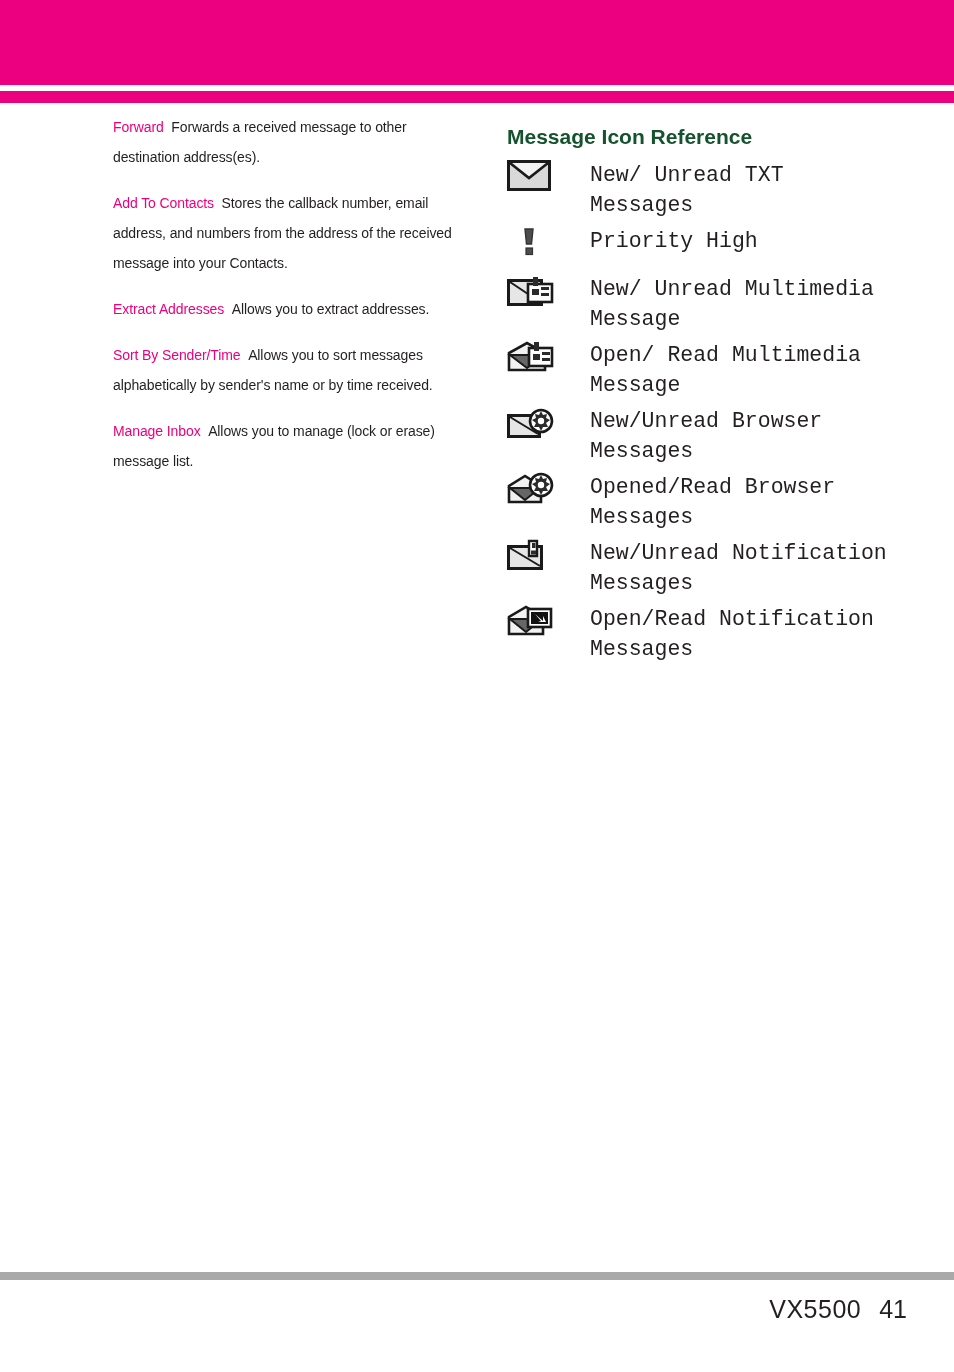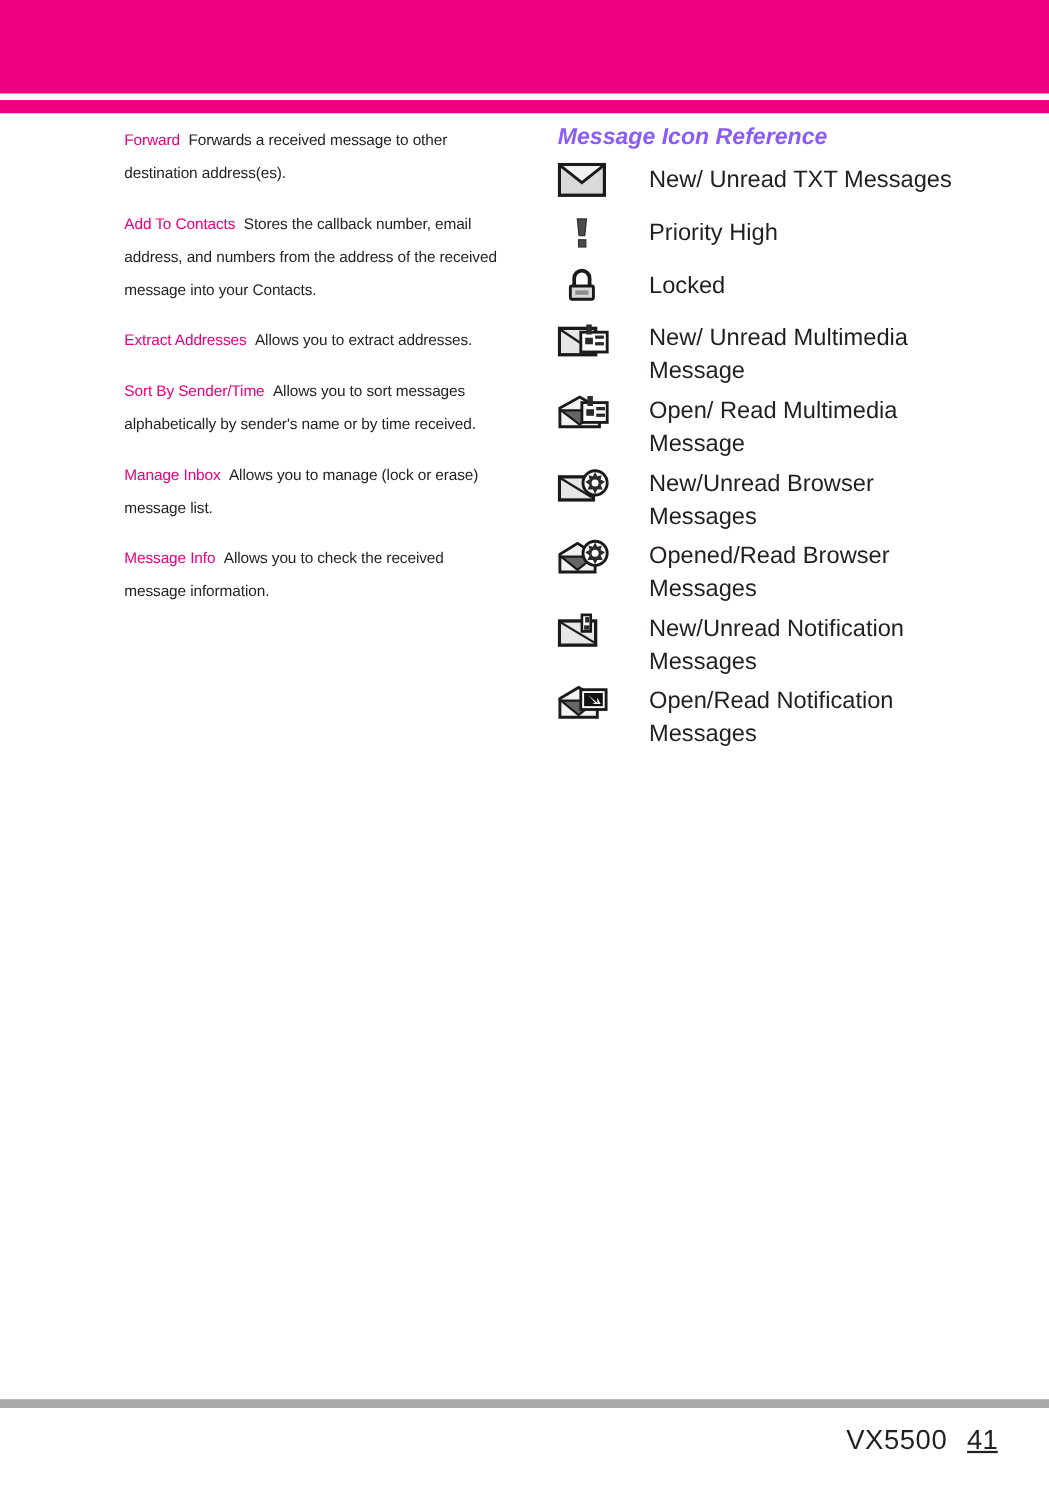--- a/index.html
+++ b/index.html
@@ -58,49 +58,48 @@
   }
   .para .term {
     color: #ec0080;
   }
   .para .term::after {
     content: "\00a0\00a0";
   }
 
   
   .section-title {
-    margin: 0 0 8px 0;
+    margin: 12px 0 8px 0;
     font-size: 21px;
     line-height: 26px;
     font-weight: bold;
-    color: #8b5cf6;
+    color: #14532d;
     font-family: "Liberation Sans Narrow", "Liberation Sans", sans-serif;
     font-stretch: condensed;
-    font-style: italic;
   }
 
   .icon-row {
     display: flex;
     align-items: flex-start;
     margin-bottom: 4px;
     min-height: 44px;
   }
   .icon-cell {
     width: 83px;
     flex: 0 0 83px;
     display: flex;
     align-items: flex-start;
     justify-content: flex-start;
     padding-top: 2px;
   }
   .icon-label {
     font-size: 21.5px;
     line-height: 30px;
     color: #231f20;
-    font-family: Liberation Sans, sans-serif;
+    font-family: Liberation Mono, monospace;
     font-stretch: condensed;
     padding-top: 2px;
     max-width: 300px;
   }
 
   .gicon { display: block; }
 
   
   #footnote {
     margin-top: 22px;
@@ -123,21 +122,21 @@
   #footer-text {
     position: absolute;
     right: 47px; top: 1294px;
     font-size: 25px;
     line-height: 30px;
     color: #231f20;
     font-family: "Liberation Sans", sans-serif;
     white-space: pre;
   }
   #footer-model { letter-spacing: 0.5px; }
-  #footer-page { margin-left: 18px; text-decoration: underline; }
+  #footer-page { margin-left: 18px; }
 </style>
 </head>
 <body>
 
 <div id="header-band"></div>
 <div id="header-stripe"></div>
 
 <div id="content">
 
   <div id="col-left">
@@ -155,23 +154,20 @@
     </p>
 
     <p class="para">
       <span class="term">Sort By Sender/Time</span><span>Allows you to sort messages alphabetically by sender's name or by time received.</span>
     </p>
 
     <p class="para">
       <span class="term">Manage Inbox</span><span>Allows you to manage (lock or erase) message list.</span>
     </p>
 
-    <p class="para">
-      <span class="term">Message Info</span><span>Allows you to check the received message information.</span>
-    </p>
 
   </div>
 
   <div id="col-right">
 
     <h2 class="section-title">Message Icon Reference</h2>
 
     <div class="icon-row">
       <div class="icon-cell">
         <svg class="gicon" width="44" height="31" viewBox="0 0 44 31">
@@ -186,30 +182,20 @@
     <div class="icon-row">
       <div class="icon-cell">
         <svg class="gicon" width="44" height="31" viewBox="0 0 44 31">
           <path d="M18 3 L26 3 L24.5 18 L19.5 18 Z" fill="#4d4d4d" stroke="#333" stroke-width="1.4"></path>
           <rect x="19" y="22" width="6.5" height="6.5" fill="#4d4d4d" stroke="#333" stroke-width="1.2"></rect>
         </svg>
       </div>
       <div class="icon-label">Priority High</div>
     </div>
 
-    <div class="icon-row">
-      <div class="icon-cell">
-        <svg class="gicon" width="44" height="31" viewBox="0 0 44 31">
-          <path d="M15 17 L15 9 A7 7 0 0 1 29 9 L29 17" fill="none" stroke="#1a1a1a" stroke-width="3.4"></path>
-          <rect x="11.5" y="16" width="21" height="12" rx="1.5" fill="#d9d9d9" stroke="#1a1a1a" stroke-width="2.6"></rect>
-          <rect x="16" y="20" width="12" height="4" fill="#8c8c8c"></rect>
-        </svg>
-      </div>
-      <div class="icon-label">Locked</div>
-    </div>
 
     <div class="icon-row">
       <div class="icon-cell">
         <svg class="gicon" width="48" height="33" viewBox="0 0 48 33">
           <rect x="1.5" y="6.5" width="33" height="24" fill="#e6e6e6" stroke="#1a1a1a" stroke-width="3"></rect>
           <path d="M3 8 L33 28" stroke="#1a1a1a" stroke-width="2"></path>
           <rect x="21" y="10" width="24" height="18" fill="#ffffff" stroke="#1a1a1a" stroke-width="2.6"></rect>
           <path d="M26 3 L31 3 L31 12 L26 12 Z" fill="#2b2b2b"></path>
           <rect x="25" y="15" width="7" height="6" fill="#2b2b2b"></rect>
           <rect x="34" y="13" width="8" height="3" fill="#2b2b2b"></rect>

